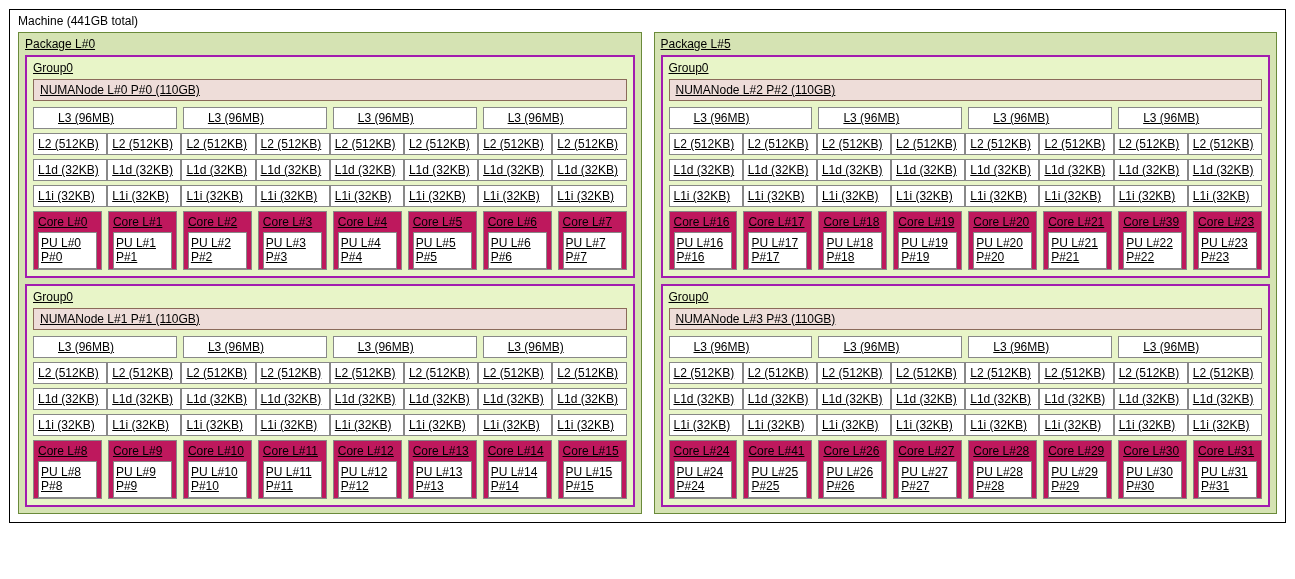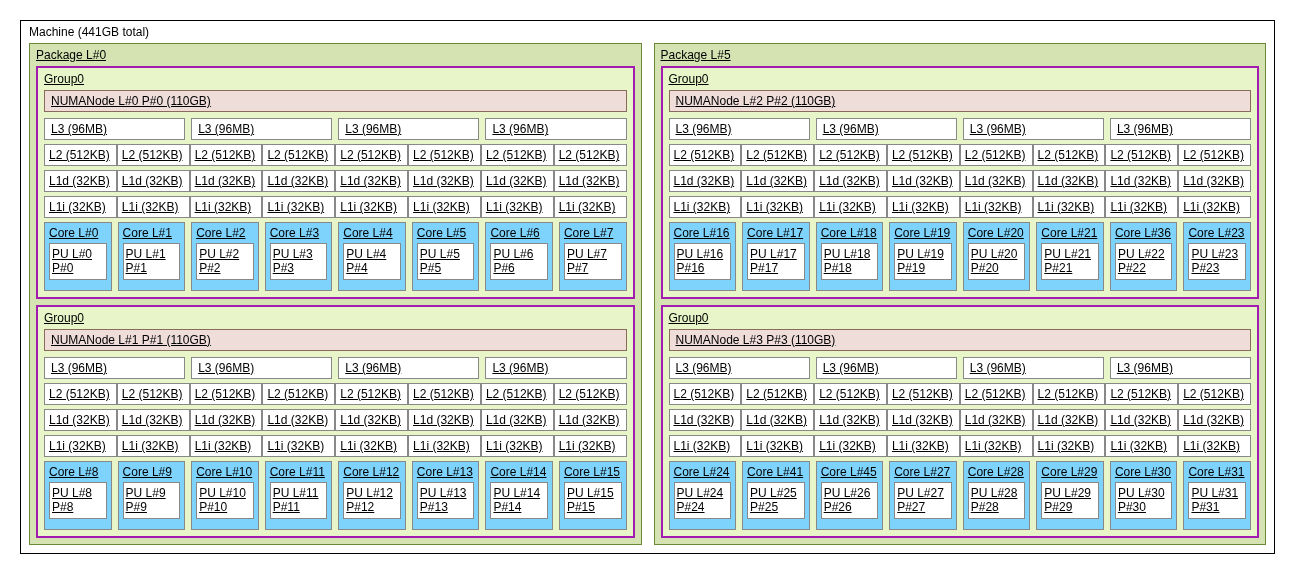--- a/index.html
+++ b/index.html
@@ -1,31 +1,31 @@
 <!DOCTYPE html>
 <html><head>
 <meta charset="utf-8">
 <style>
 * { box-sizing: border-box; margin: 0; padding: 0; }
 body { font-family: sans-serif; font-size: 12px; background: #fff; }
-.machine { border: 1px solid #000; margin: 20px; padding: 4px 8px 8px 8px; }
+.machine { border: 1px solid #000; margin: 9px; padding: 4px 8px 8px 8px; }
 .machine-label { margin-bottom: 4px; }
 .packages { display: flex; gap: 12px; text-decoration: underline; }
 .package { flex: 1; background: #d5e3b3; border: 1px solid #6a8a3a; padding: 4px 6px 6px 6px; }
 .package-label { margin-bottom: 4px; }
 .group { background: #e8f5c8; border: 2px solid #a21caf; padding: 4px 6px 6px 6px; margin-bottom: 6px; }
 .group:last-child { margin-bottom: 0; }
 .group-label { margin-bottom: 4px; }
 .numa { background: #eeddd9; border: 1px solid #8a6a5a; padding: 3px 6px; margin-bottom: 6px; }
 .L3row { display: flex; gap: 6px; margin-bottom: 4px; }
-.L3 { flex: 1; background: #fff; border: 1px solid #888; padding: 3px 6px; }
+.L3 { flex: 1; background: #fff; border: 1px solid #888; padding: 3px 24px; }
 .cacherow { display: flex; margin-bottom: 4px; }
 .cache { flex: 1; background: #fff; border: 1px solid #888; padding: 3px 4px; white-space: nowrap; overflow: hidden; }
 .cores { display: flex; gap: 6px; }
-.core { flex: 1; background: #7dd3fc; border: 1px solid #888; padding: 3px 4px 10px 4px; }
+.core { flex: 1; background: #be185d; border: 1px solid #888; padding: 3px 4px 0 4px; }
 .core-label { margin-bottom: 3px; white-space: nowrap; }
 .pu { background: #fff; border: 1px solid #888; padding: 3px 2px; line-height: 1.2; white-space: nowrap; }
 </style>
 </head>
 <body>
 
 <div class="machine">
   <div class="machine-label">Machine (441GB total)</div>
   <div class="packages" id="packages">
       <div class="package">
@@ -239,21 +239,21 @@
             </div>
             <div class="core">
               <div class="core-label">Core L#20</div>
               <div class="pu">PU L#20<br>P#20</div>
             </div>
             <div class="core">
               <div class="core-label">Core L#21</div>
               <div class="pu">PU L#21<br>P#21</div>
             </div>
             <div class="core">
-              <div class="core-label">Core L#36</div>
+              <div class="core-label">Core L#39</div>
               <div class="pu">PU L#22<br>P#22</div>
             </div>
             <div class="core">
               <div class="core-label">Core L#23</div>
               <div class="pu">PU L#23<br>P#23</div>
             </div>
           </div>
         </div>
         <div class="group">
           <div class="group-label">Group0</div>
@@ -297,21 +297,21 @@
           <div class="cores">
             <div class="core">
               <div class="core-label">Core L#24</div>
               <div class="pu">PU L#24<br>P#24</div>
             </div>
             <div class="core">
               <div class="core-label">Core L#41</div>
               <div class="pu">PU L#25<br>P#25</div>
             </div>
             <div class="core">
-              <div class="core-label">Core L#45</div>
+              <div class="core-label">Core L#26</div>
               <div class="pu">PU L#26<br>P#26</div>
             </div>
             <div class="core">
               <div class="core-label">Core L#27</div>
               <div class="pu">PU L#27<br>P#27</div>
             </div>
             <div class="core">
               <div class="core-label">Core L#28</div>
               <div class="pu">PU L#28<br>P#28</div>
             </div>

